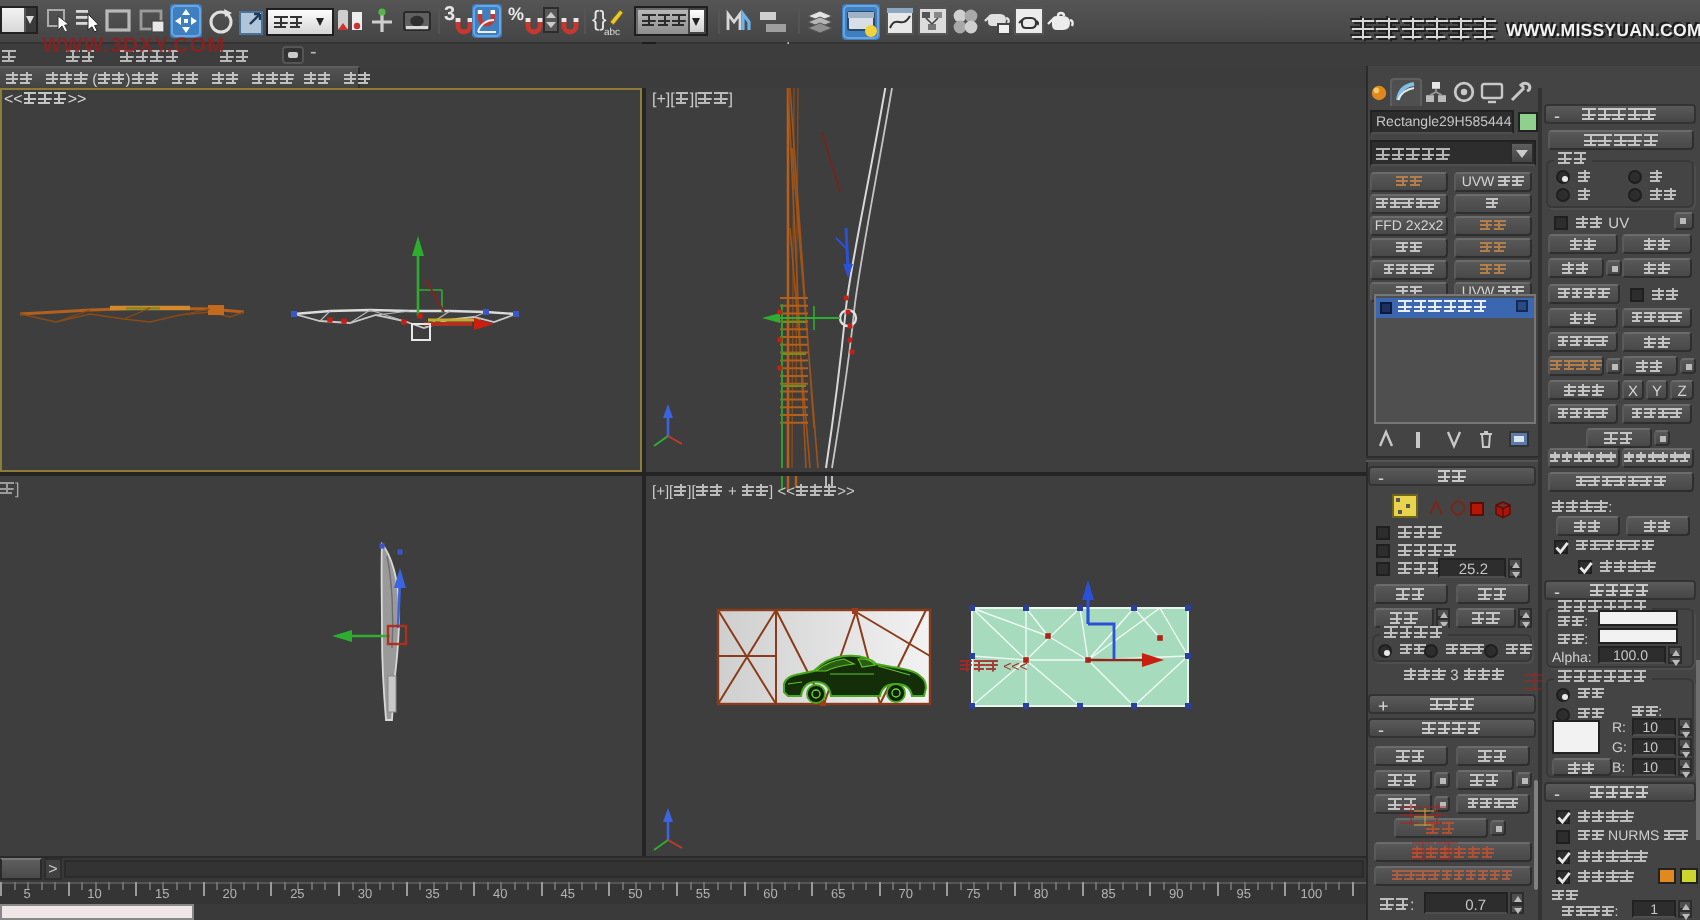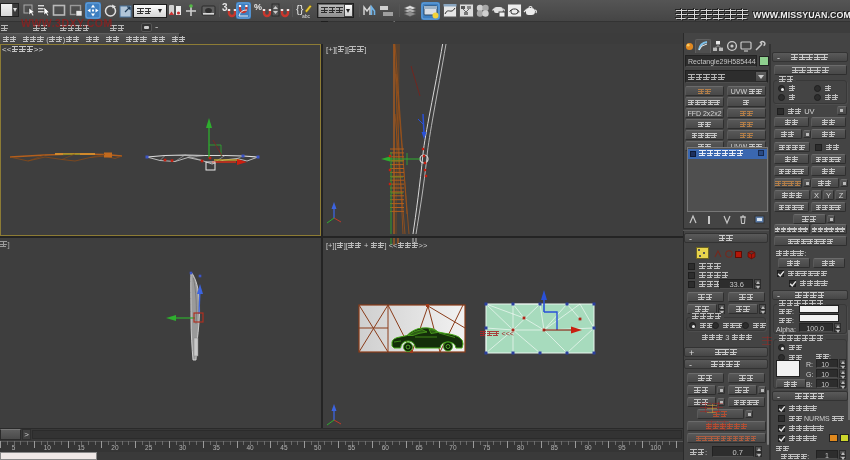--- a/index.html
+++ b/index.html
@@ -444,21 +444,21 @@
     <div style="left:735px;top:251px;width:7px;height:7px;background:#b41608;border:1px solid #5e0c04;"></div>
     <svg style="left:746px;top:249px;width:11px;height:11px;" viewBox="0 0 11 11">
       <path d="M2 3.5 L5.5 2 L9 3.5 L9 8 L5.5 9.8 L2 8 Z M2 3.5 L5.5 5.2 L9 3.5 M5.5 5.2 L5.5 9.8" fill="#a81408" stroke="#5e0c04" stroke-width="0.7"></path>
     </svg>
     <div class="cbx" style="left:688px;top:263px;width:7px;height:7px;"></div>
     <div class="lbl" style="left:699px;top:262px;height:9px;font-size:8px;color:#cfcfcf;"><i class="k"></i><i class="k"></i><i class="k"></i></div>
     <div class="cbx" style="left:688px;top:272px;width:7px;height:7px;"></div>
     <div class="lbl" style="left:699px;top:271px;height:9px;font-size:8px;color:#cfcfcf;"><i class="k"></i><i class="k"></i><i class="k"></i><i class="k"></i></div>
     <div class="cbx" style="left:688px;top:281px;width:7px;height:7px;"></div>
     <div class="lbl" style="left:699px;top:280px;height:9px;font-size:8px;color:#cfcfcf;"><i class="k"></i><i class="k"></i><i class="k"></i>:</div>
-    <div class="fld" style="left:719px;top:279px;width:34px;height:10px;font-size:7.5px;line-height:10px;text-align:right;padding-left:2px;padding-right:8px;">33.6</div>
+    <div class="fld" style="left:719px;top:279px;width:34px;height:10px;font-size:7.5px;line-height:10px;text-align:right;padding-left:2px;padding-right:8px;">25.2</div>
     <div class="spin" style="left:754px;top:279px;width:7px;height:10px;">
       <div class="su"></div>
       <div class="sd"></div>
     </div>
     <div class="btn" style="left:687px;top:292px;width:37px;height:10px;font-size:8px;line-height:10px;"><i class="k"></i><i class="k"></i></div>
     <div class="btn" style="left:728px;top:292px;width:37px;height:10px;font-size:8px;line-height:10px;"><i class="k"></i><i class="k"></i></div>
     <div class="btn" style="left:687px;top:304px;width:30px;height:10px;font-size:8px;line-height:10px;"><i class="k"></i><i class="k"></i></div>
     <div class="spin" style="left:718px;top:304px;width:7px;height:10px;">
       <div class="su"></div>
       <div class="sd"></div>

